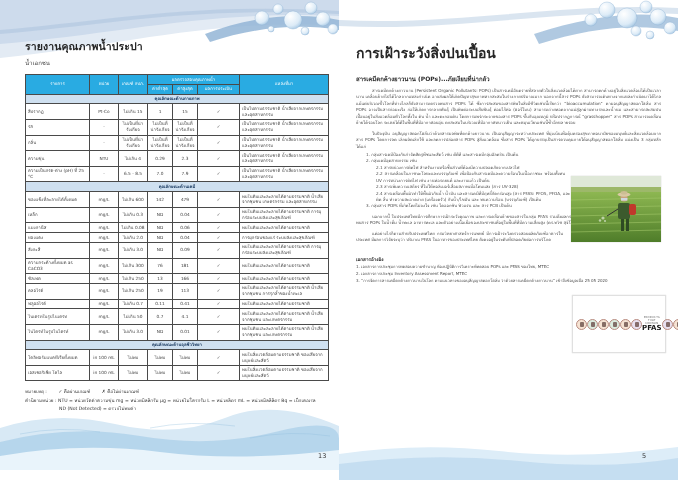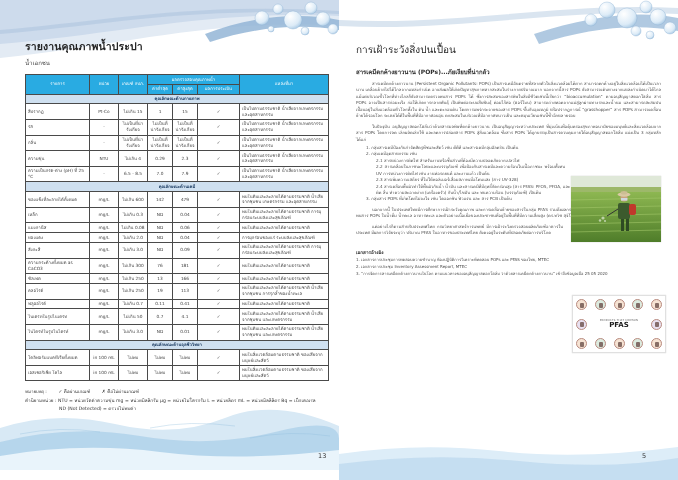--- a/index.html
+++ b/index.html
@@ -37,39 +37,39 @@
   .notes{margin-top:7px;font-size:4.6px;line-height:1.8;color:#333;}
   .notes .row{white-space:nowrap;}
   .notes .gap{display:inline-block;width:10px;}
   .notes .indent{margin-left:34px;}
   .pageno{position:absolute;font-size:6.5px;color:#333;z-index:5;}
   .pageno.lp{left:318px;top:452px;}
   .pageno.rp{left:303px;top:452px;}
 
   
   .rp-content{position:absolute;left:17px;top:42px;width:305px;}
-  .rp-title{font-size:10px;font-weight:normal;color:#262626;}
+  .rp-title{font-size:14px;font-weight:bold;color:#262626;}
   .rp-subhead{font-size:6px;font-weight:bold;color:#2b2b2b;margin-top:10px;}
   .rp-par{font-size:4.15px;line-height:1.55;text-align:justify;color:#4a4a4a;
           text-indent:16px;margin-top:4px;}
   .rp-list{margin-top:2px;font-size:4.15px;line-height:1.55;color:#4a4a4a;}
   .rp-list .li{text-align:justify;}
   .rp-list .lvl0{margin-left:10px;}
   .rp-list .lvl1{margin-left:20px;}
   .rp-list .narrow{margin-right:96px;}
   .photo{position:absolute;left:232px;top:176px;width:90px;height:66px;z-index:2;
          box-shadow:0 0 1px rgba(0,0,0,.25);}
   .rp-par.narrow{margin-right:98px;}
   .refs{margin-top:12px;}
   .refs-heading{font-size:4.6px;font-weight:bold;color:#2b2b2b;}
   .refs .ref{font-size:4.0px;line-height:1.8;color:#4a4a4a;}
 
   .pfas{position:absolute;left:233px;top:295px;width:94px;height:58px;z-index:2;
         background:#fff;border:0.4px solid #e0e0e0;box-shadow:0 0 1px rgba(0,0,0,.2);
-        display:flex;flex-direction:column;justify-content:space-between;padding:3px 3px;box-sizing:border-box;}
+        display:flex;flex-direction:row;justify-content:space-between;padding:3px 3px;box-sizing:border-box;}
   .pfas-row{display:flex;justify-content:space-between;align-items:center;}
   .pfas-ic{width:11px;height:11px;border-radius:50%;position:relative;border:0.6px solid #b98b80;box-sizing:border-box;}
   .pfas-ic::after{content:"";position:absolute;left:3px;top:2.5px;width:4px;height:5px;
         background:#6b4f4a;border-radius:1px;opacity:.8;}
   .pfas-row .pfas-ic:nth-child(odd){background:#f6e3d3;}
   .pfas-row .pfas-ic:nth-child(even){background:#dcebdf;}
   .pfas-row:nth-child(2) .pfas-ic{background:#e8e0f0;}
   .pfas-label{flex:1;text-align:center;}
   .pfas-label .lt{font-size:2.6px;letter-spacing:.2px;color:#666;}
   .pfas-label .lm{font-size:7px;font-weight:bold;color:#1a1a1a;line-height:1.1;}

